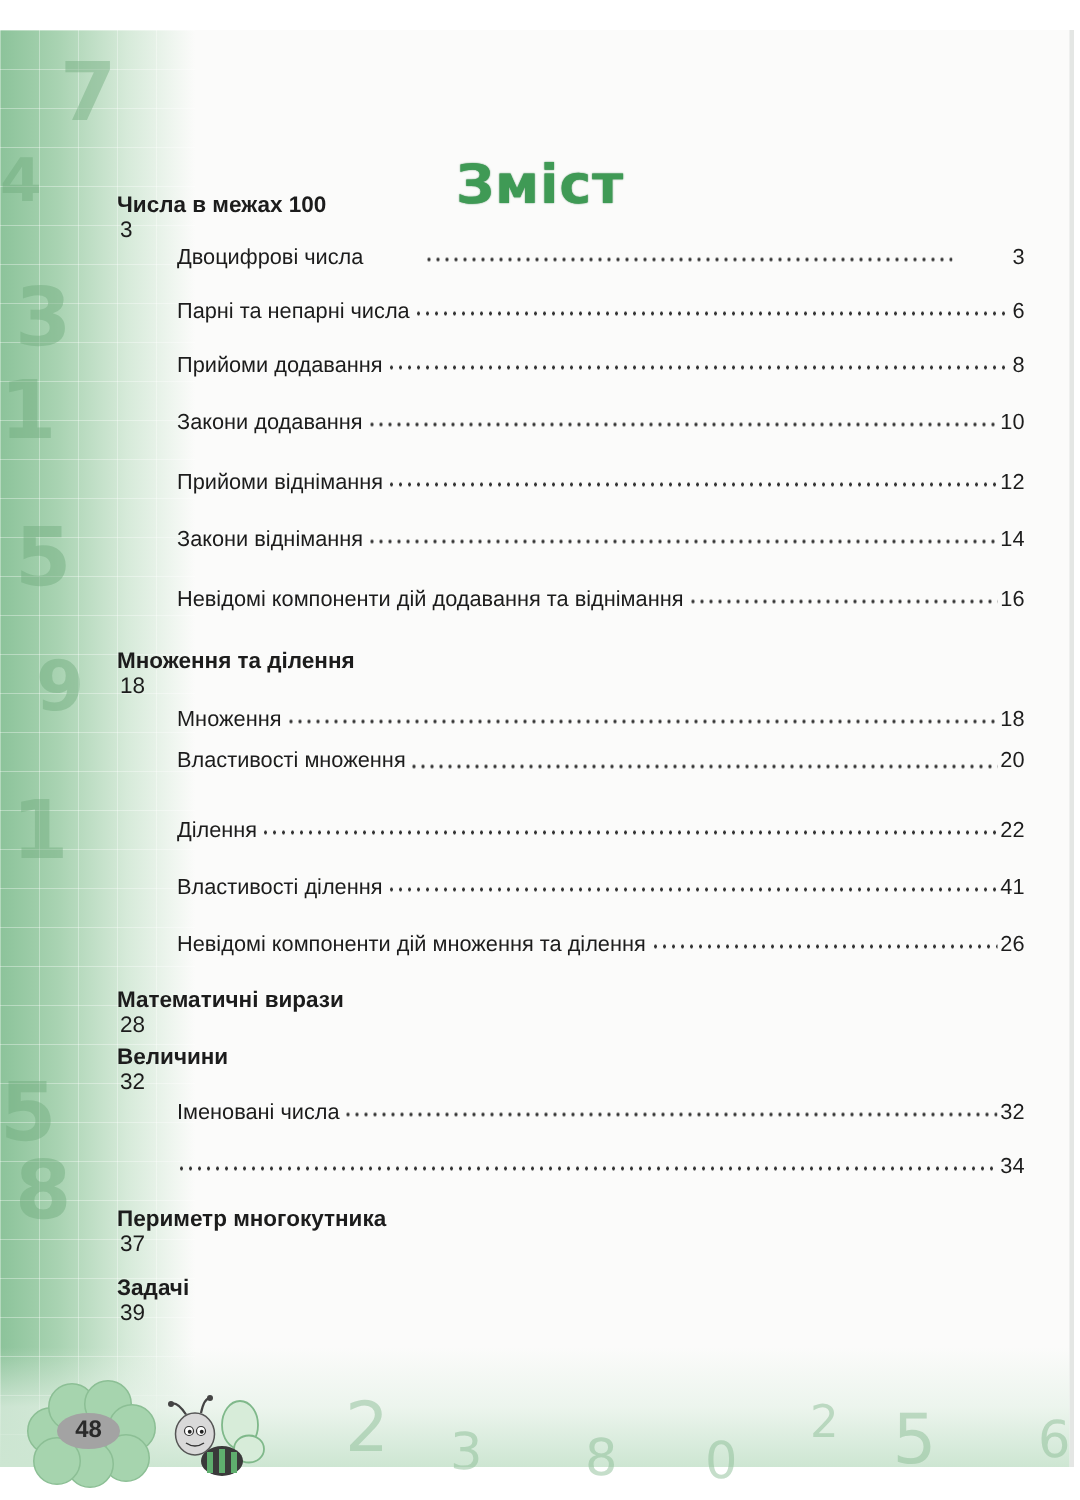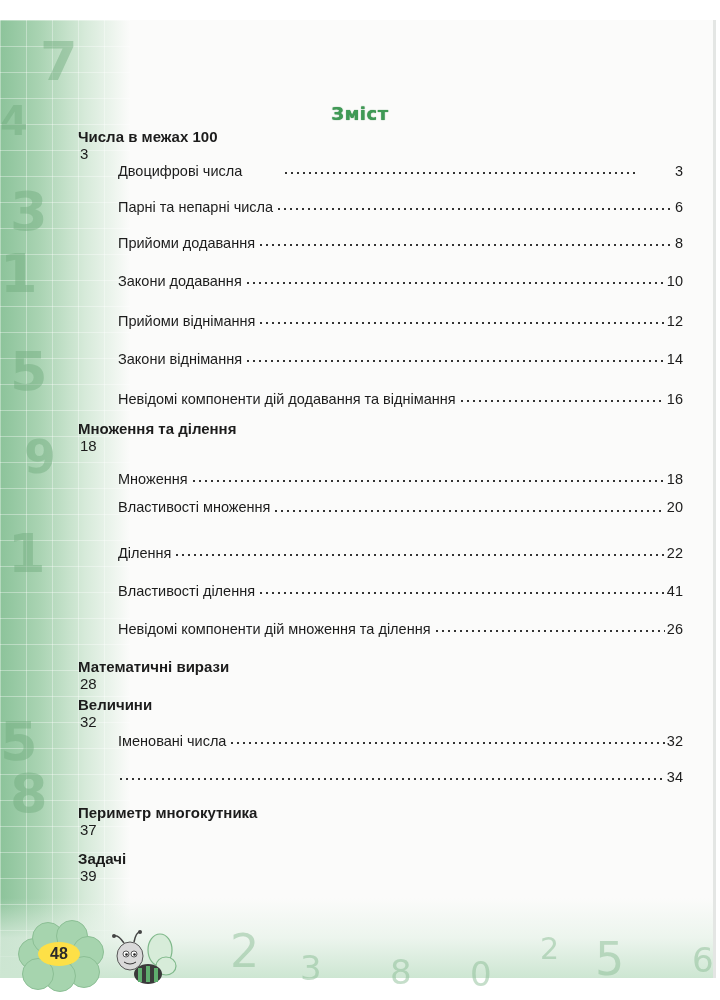--- a/index.html
+++ b/index.html
@@ -13,39 +13,39 @@
           background-image: linear-gradient(rgba(255,255,255,0.35) 1px, transparent 1px),
                             linear-gradient(90deg, rgba(255,255,255,0.35) 1px, transparent 1px);
           background-size: 26px 26px; }
   .bg-digit { position: absolute; font-family: "DejaVu Sans", sans-serif; color: rgba(110,170,125,0.45);
           font-size: 54px; font-weight: bold; }
   .bottom-band { position: absolute; left: 0; bottom: 0; width: 100%; height: 80px;
           background: linear-gradient(to top, #cde6d2 0%, rgba(230,242,232,0.7) 50%, rgba(251,251,250,0) 100%); }
   .bottom-digit { position: absolute; bottom: 0; font-size: 46px; color: rgba(140,190,150,0.5); }
 
   .title { position: absolute; left: 0; width: 720px; top: 82px; text-align: center;
-           font-family: "DejaVu Sans", sans-serif; font-weight: bold; font-size: 18px;
+           font-family: "DejaVu Sans", sans-serif; font-weight: bold; font-size: 36px;
            color: #3f9a55; letter-spacing: 0.5px; text-shadow: 0 0 1px #2d7a40; margin-top: 21px; }
 
   .toc { position: absolute; left: 78px; top: 128px; width: 605px; }
   .row { position: absolute; left: 0; right: 0; display: flex; align-items: baseline;
          font-size: 14.5px; color: #1c1c1c; white-space: nowrap; height: 22px; }
   .row.section { font-weight: bold; font-family: "Liberation Sans", sans-serif; font-size: 15px; flex-direction: column; }
   .row.sub { left: 40px; font-family: "Liberation Sans", sans-serif; }
   .row .label { flex: 0 0 auto; padding-right: 3px; }
   .row .dots { flex: 1 1 auto; overflow: hidden; height: 14px; position: relative; top: -1px;
           background-image: radial-gradient(circle, #333 1px, transparent 1.3px);
           background-size: 6px 4px; background-repeat: repeat-x; background-position: left bottom; }
   .row .pg { flex: 0 0 auto; padding-left: 2px; font-weight: normal; font-family: "Liberation Sans", sans-serif; }
 
   .page-badge { position: absolute; left: 18px; top: 922px; width: 82px; height: 62px; }
   .flower-petal { position: absolute; width: 30px; height: 30px; border-radius: 50%;
           background: #a6d4ae; border: 1px solid #8cbf95; }
   .page-number { position: absolute; left: 20px; top: 20px; width: 42px; height: 24px;
-          background: #fde047; border-radius: 50%; text-align: center; line-height: 24px;
+          background: #a3a3a3; border-radius: 50%; text-align: center; line-height: 24px;
           font-weight: bold; font-size: 16px; color: #2a2a2a; font-family: "Liberation Sans", sans-serif; }
   .bee { position: absolute; left: 108px; top: 928px; width: 70px; height: 62px; }
 </style>
 </head>
 <body>
 
 <div class="page">
   <div class="green-border">
     <div class="grid"></div>
     <span class="bg-digit" style="left:40px;top:10px;">7</span>
@@ -106,21 +106,21 @@
   <div class="row sub" style="top:222px;">
     <span class="label">Закони віднімання</span>
       <span class="dots"></span>
       <span class="pg">14</span>
   </div>
   <div class="row sub" style="top:262px;">
     <span class="label">Невідомі компоненти дій додавання та віднімання</span>
       <span class="dots"></span>
       <span class="pg">16</span>
   </div>
-  <div class="row section" style="top:304px;justify-content:flex-end;">
+  <div class="row section" style="top:304px;">
     <span class="label">Множення та ділення</span>
       <span class="dots"></span>
       <span class="pg">18</span>
   </div>
   <div class="row sub" style="top:342px;">
     <span class="label">Множення</span>
       <span class="dots"></span>
       <span class="pg">18</span>
   </div>
   <div class="row sub" style="top:368px;align-items:center;">

